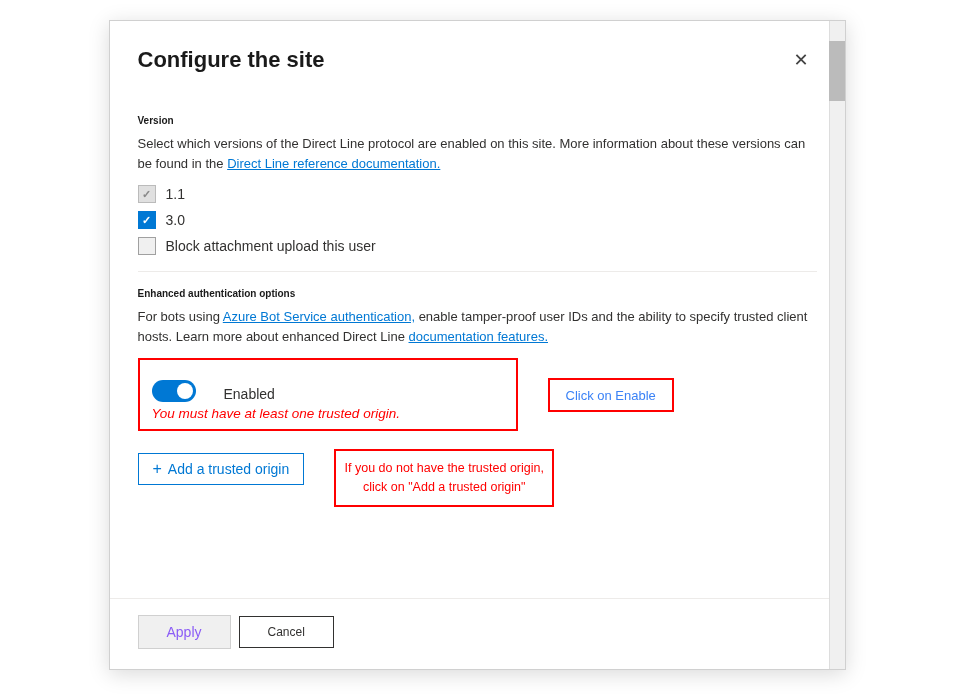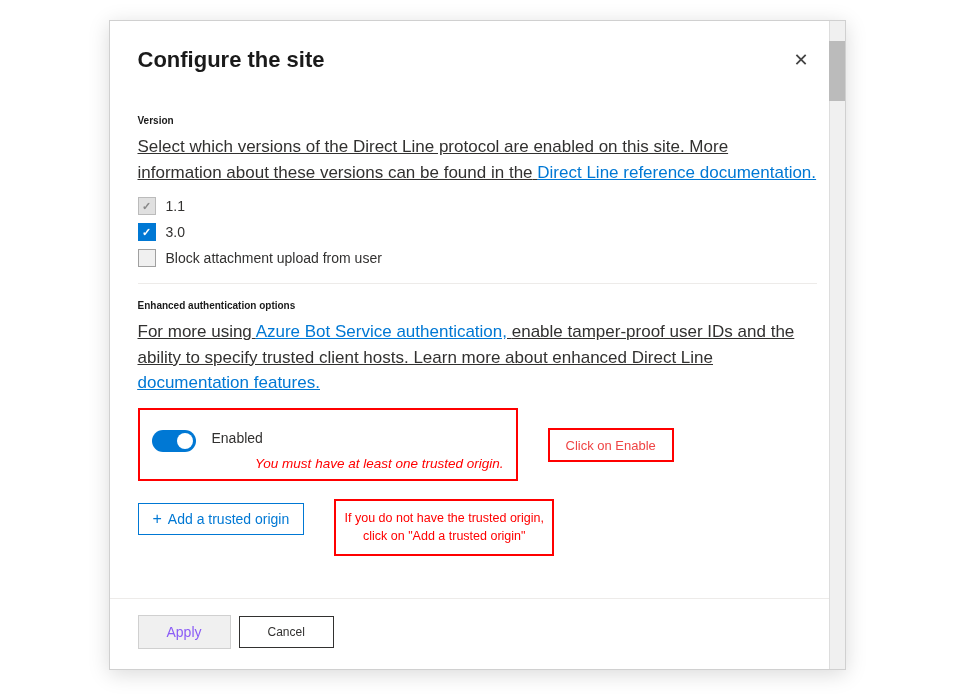--- a/index.html
+++ b/index.html
@@ -84,25 +84,24 @@
     }
 
     .section-title {
       font-size: 10px;
       font-weight: 700;
       color: #1a1a1a;
       margin-bottom: 8px;
       margin-top: 16px;
     }
     .section-desc {
-      font-size: 17px;
+      font-size: 13px;
       color: #323130;
       line-height: 1.5;
       margin-bottom: 12px;
-      text-decoration: underline;
     }
     .link {
       color: #0078d4;
       text-decoration: underline;
       cursor: pointer;
     }
     .checkbox-row {
       display: flex;
       align-items: center;
       gap: 10px;
@@ -144,22 +143,22 @@
       border-top: 1px solid #edebe9;
       margin: 16px 0;
     }
 
     
     .enhanced-section {
       margin-top: 14px;
     }
     .toggle-row {
       display: flex;
-      align-items: flex-start;
-      gap: 16px;
+      align-items: flex-end;
+      gap: 28px;
       margin: 12px 0 4px 0;
     }
     .toggle-switch {
       width: 44px;
       height: 22px;
       background: #0078d4;
       border-radius: 11px;
       position: relative;
       cursor: pointer;
       flex-shrink: 0;
@@ -183,21 +182,20 @@
       padding: 8px 12px;
       margin-bottom: 6px;
       display: inline-block;
       width: 380px;
     }
     .trusted-origin-warning {
       color: red;
       font-style: italic;
       font-size: 13.5px;
       margin-top: 4px;
-      text-align: right;
     }
 
     
     .add-origin-btn {
       border: 1.5px solid #0078d4;
       background: white;
       color: #0078d4;
       font-size: 14px;
       padding: 6px 14px;
       cursor: pointer;
@@ -274,30 +272,30 @@
 
           <div class="checkbox-row">
             <div class="checkbox-custom checked">
               <span class="checkmark">✓</span>
             </div>
             <span>3.0</span>
           </div>
 
           <div class="checkbox-row">
             <div class="checkbox-custom"></div>
-            <span>Block attachment upload from user</span>
+            <span>Block attachment upload this user</span>
           </div>
         </div>
 
         <hr class="divider">
 
         <div class="enhanced-section">
           <div class="section-title">Enhanced authentication options</div>
           <div class="section-desc">
-            <span>For more using</span>
+            <span>For bots using</span>
             <a class="link">Azure Bot Service authentication,</a>
             <span>enable tamper-proof user IDs and the ability to specify trusted client hosts. Learn more about enhanced Direct Line</span>
             <a class="link">documentation features.</a>
           </div>
 
           <div style="position: relative; display: flex; align-items: flex-start; gap: 30px;">
 
             <div style="display: flex; flex-direction: column;">
               <div class="enabled-toggle-section">
                 <div class="toggle-row">
@@ -305,21 +303,21 @@
                     <div class="toggle-knob"></div>
                   </div>
                   <span class="toggle-label">Enabled</span>
                 </div>
                 <div class="trusted-origin-warning">You must have at least one trusted origin.</div>
               </div>
             </div>
 
             <div style="position: relative; top: 20px;">
               <div style="border: 2px solid red; background: white; padding: 6px 16px;">
-                <span style="color: #ef4444; font-size: 13px;">Click on Enable</span>
+                <span style="color: #3b82f6; font-size: 13px;">Click on Enable</span>
               </div>
             </div>
           </div>
 
           <div style="position: relative; display: flex; align-items: flex-start; gap: 30px; margin-top: 4px;">
             <div>
               <button class="add-origin-btn">
                 <span class="plus-icon">+</span>
                 <span>Add a trusted origin</span>
               </button>

